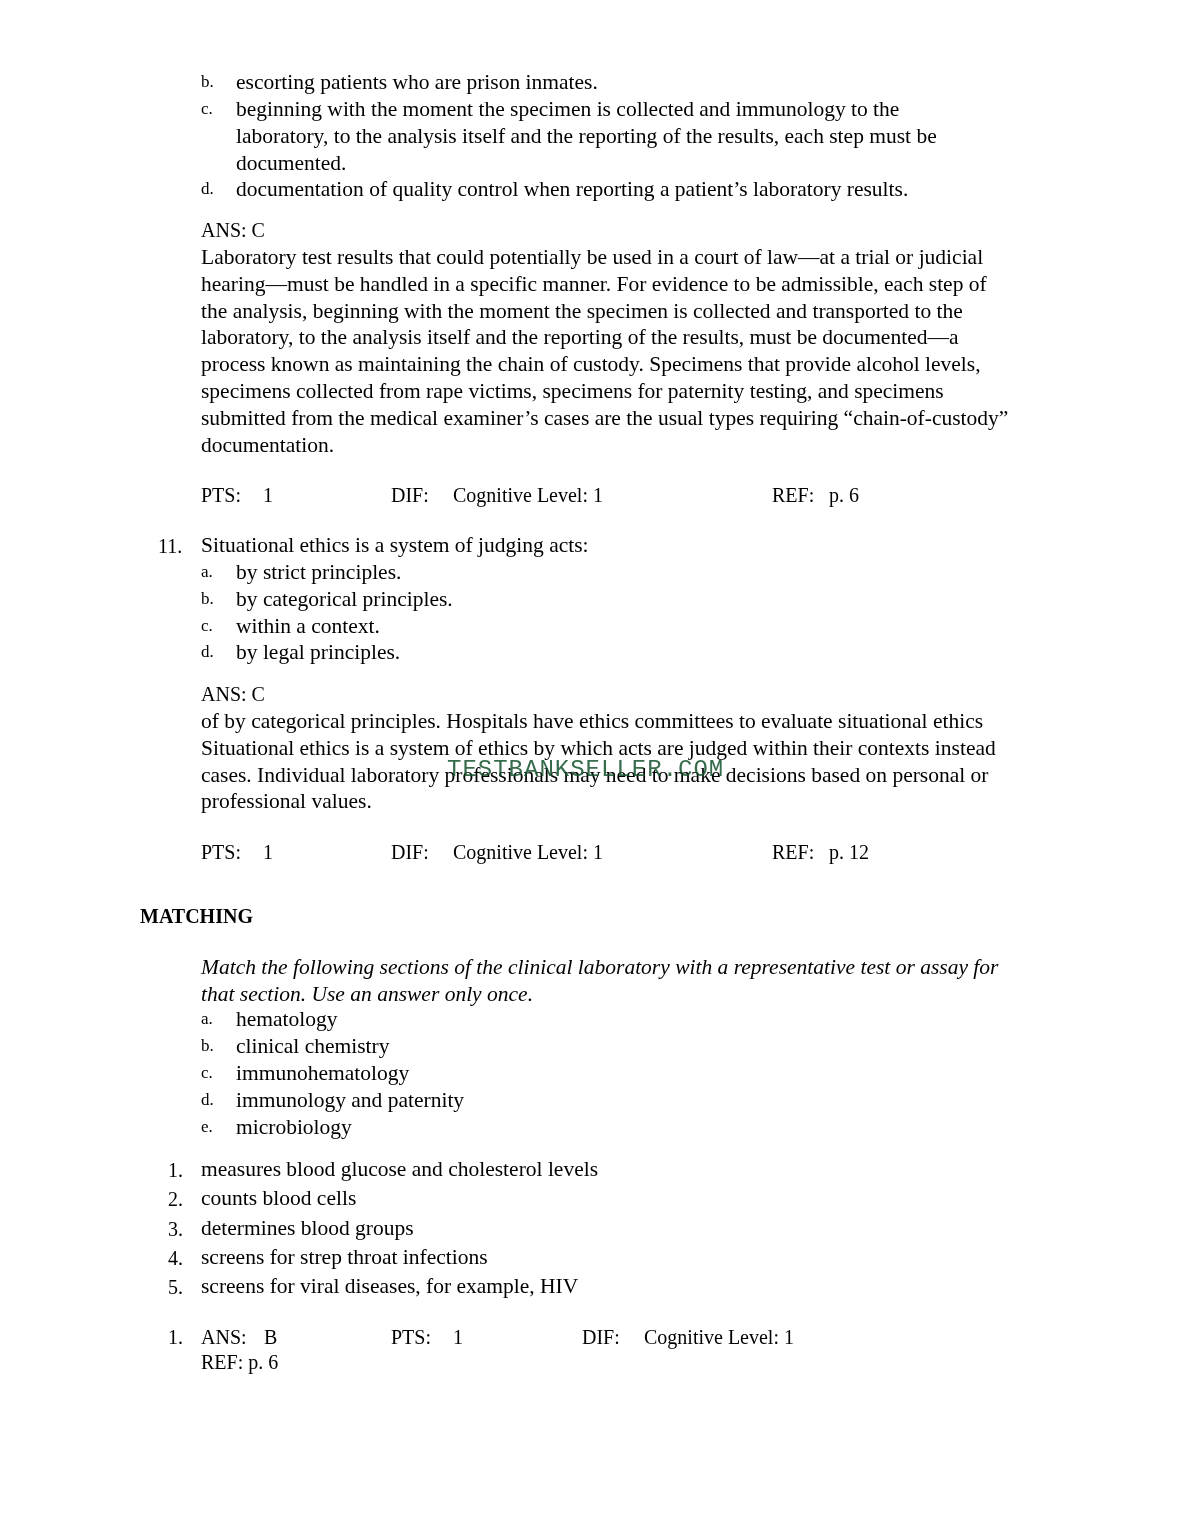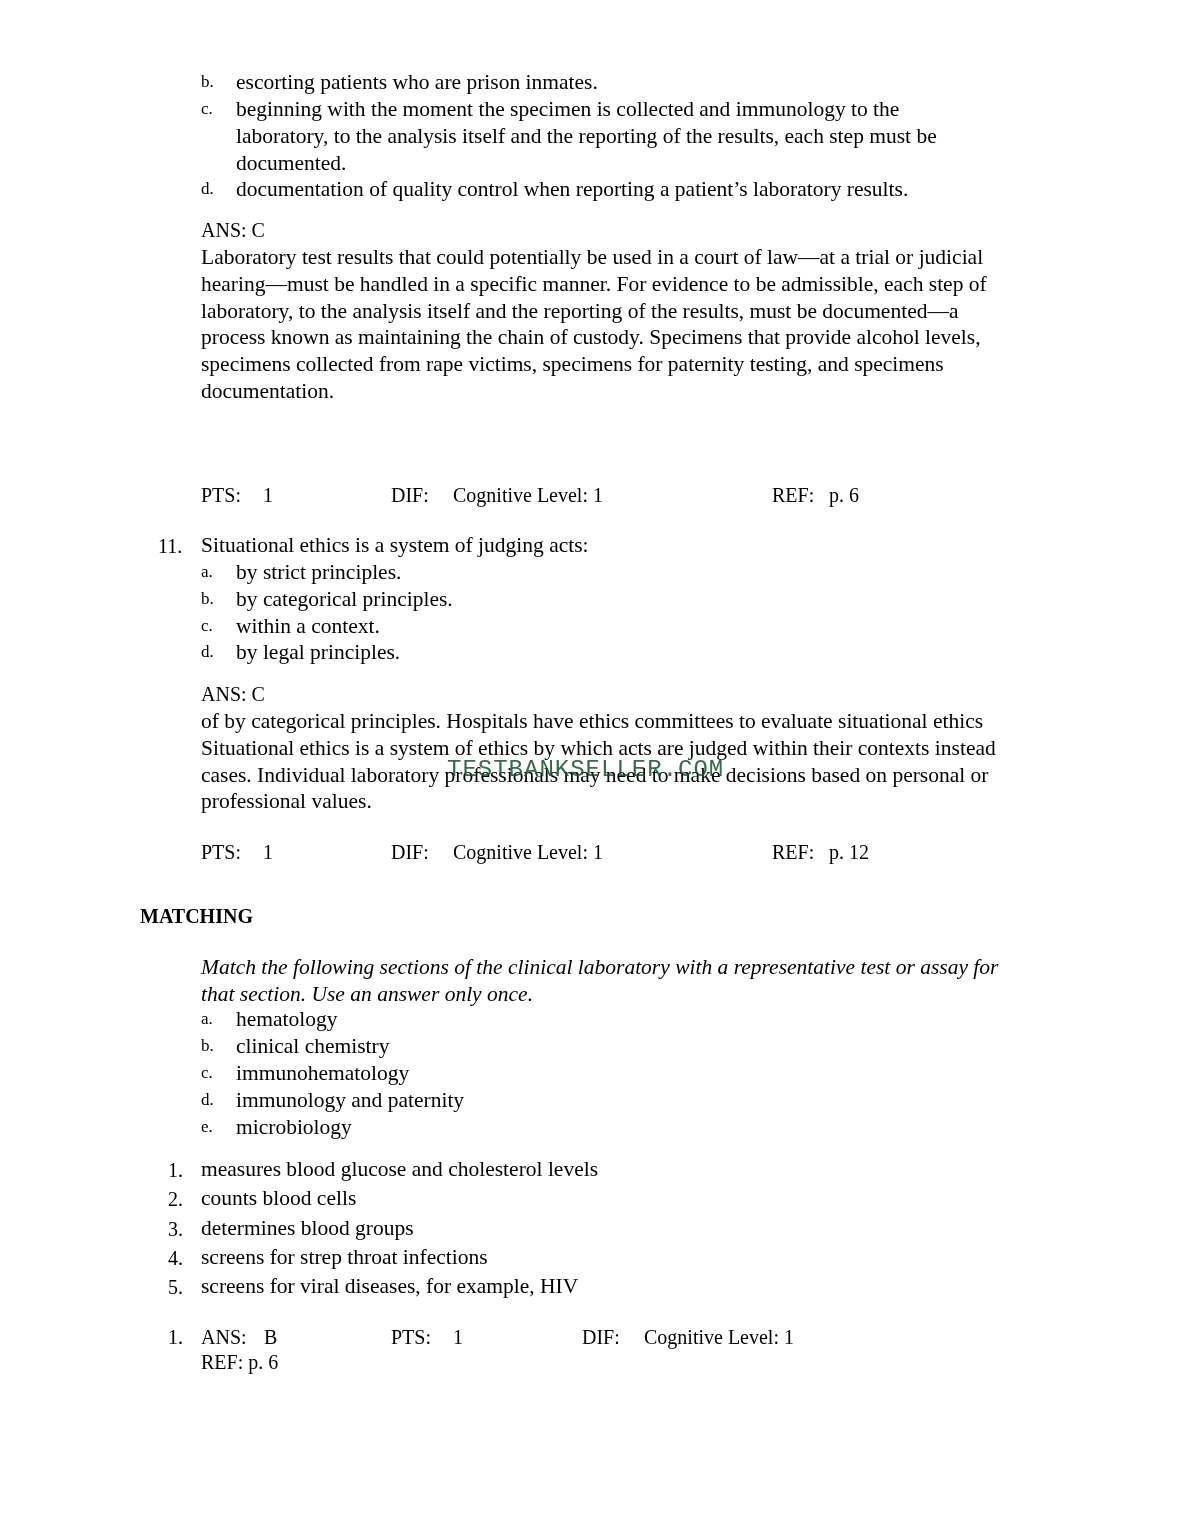--- a/index.html
+++ b/index.html
@@ -26,23 +26,25 @@
 <span class="abs" style="left:236px;top:124px">laboratory, to the analysis itself and the reporting of the results, each step must be</span>
 <span class="abs" style="left:236px;top:151px">documented.</span>
 
 <span class="abs letter" style="left:201px;top:179px">d.</span>
 <span class="abs" style="left:236px;top:177px">documentation of quality control when reporting a patient’s laboratory results.</span>
 
 <span class="abs" style="left:201px;top:219px;font-size:20px">ANS: C</span>
 <div class="para" style="top:244px">
   <div>Laboratory test results that could potentially be used in a court of law—at a trial or judicial</div>
   <div>hearing—must be handled in a specific manner. For evidence to be admissible, each step of</div>
+  <div>the analysis, beginning with the moment the specimen is collected and transported to the</div>
   <div>laboratory, to the analysis itself and the reporting of the results, must be documented—a</div>
   <div>process known as maintaining the chain of custody. Specimens that provide alcohol levels,</div>
   <div>specimens collected from rape victims, specimens for paternity testing, and specimens</div>
+  <div>submitted from the medical examiner’s cases are the usual types requiring “chain-of-custody”</div>
   <div>documentation.</div>
 </div>
 
 <span class="meta" style="left:201px;top:484px">PTS:</span>
 <span class="meta" style="left:263px;top:484px">1</span>
 <span class="meta" style="left:391px;top:484px">DIF:</span>
 <span class="meta" style="left:453px;top:484px">Cognitive Level: 1</span>
 <span class="meta" style="left:772px;top:484px">REF:</span>
 <span class="meta" style="left:829px;top:484px">p. 6</span>
 

